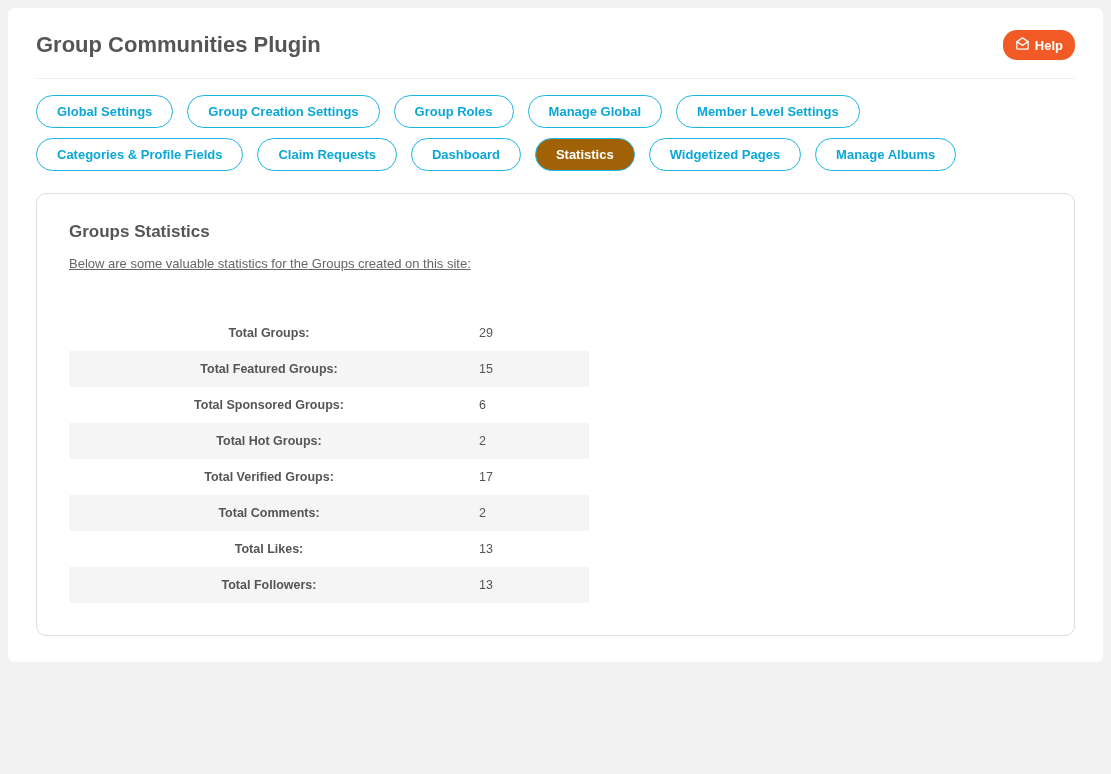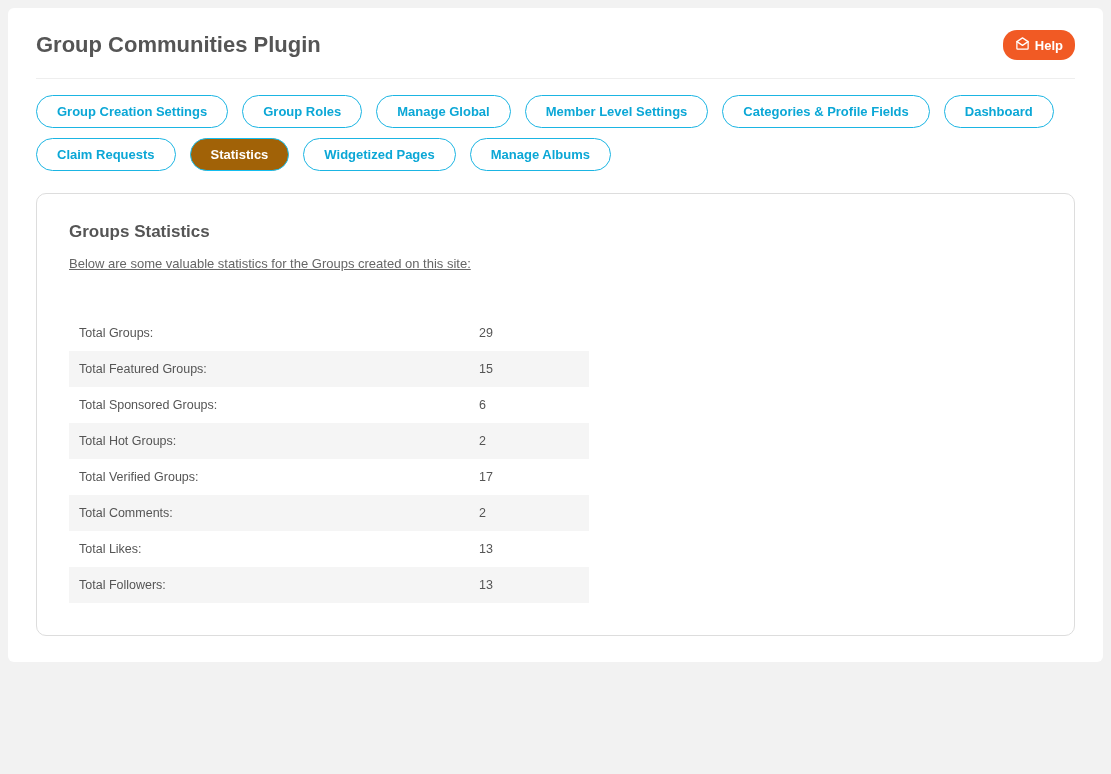--- a/index.html
+++ b/index.html
@@ -88,22 +88,23 @@
       border-collapse: collapse;
     }
     table.stats td {
       padding: 11px 10px;
       font-size: 12.5px;
       color: #555;
       vertical-align: middle;
     }
     table.stats tr:nth-child(even) td { background: #f5f5f5; }
     table.stats tr td:first-child {
-      font-weight: 400;
+      font-weight: 700;
       width: 400px;
+      text-align: center;
     }
   </style>
 </head>
 <body>
 
 <div class="panel">
 
   <div class="header-row">
     <h1 class="page-title">Group Communities Plugin</h1>
     <button class="help-btn">
@@ -111,27 +112,28 @@
         <svg viewBox="0 0 24 24" fill="none" stroke="currentColor" stroke-width="2" stroke-linecap="round" stroke-linejoin="round">
           <path d="M3 9l9-6 9 6v11a1 1 0 0 1-1 1H4a1 1 0 0 1-1-1V9z"></path>
           <polyline points="3 9 12 15 21 9"></polyline>
         </svg>
       </span>
       <span>Help</span>
     </button>
   </div>
 
   <div class="tabs" id="tabs">
+      <button class="tab">Global Settings</button>
       <button class="tab">Group Creation Settings</button>
       <button class="tab">Group Roles</button>
       <button class="tab">Manage Global</button>
       <button class="tab">Member Level Settings</button>
       <button class="tab">Categories &amp; Profile Fields</button>
+      <button class="tab">Claim Requests</button>
       <button class="tab">Dashboard</button>
-      <button class="tab">Claim Requests</button>
       <button class="tab active">Statistics</button>
       <button class="tab">Widgetized Pages</button>
       <button class="tab">Manage Albums</button>
     </div>
 
   <div class="content-box">
     <h2 class="section-title">Groups Statistics</h2>
     <p class="section-desc">Below are some valuable statistics for the Groups created on this site:</p>
     <table class="stats">
       <tbody id="stats-body">

